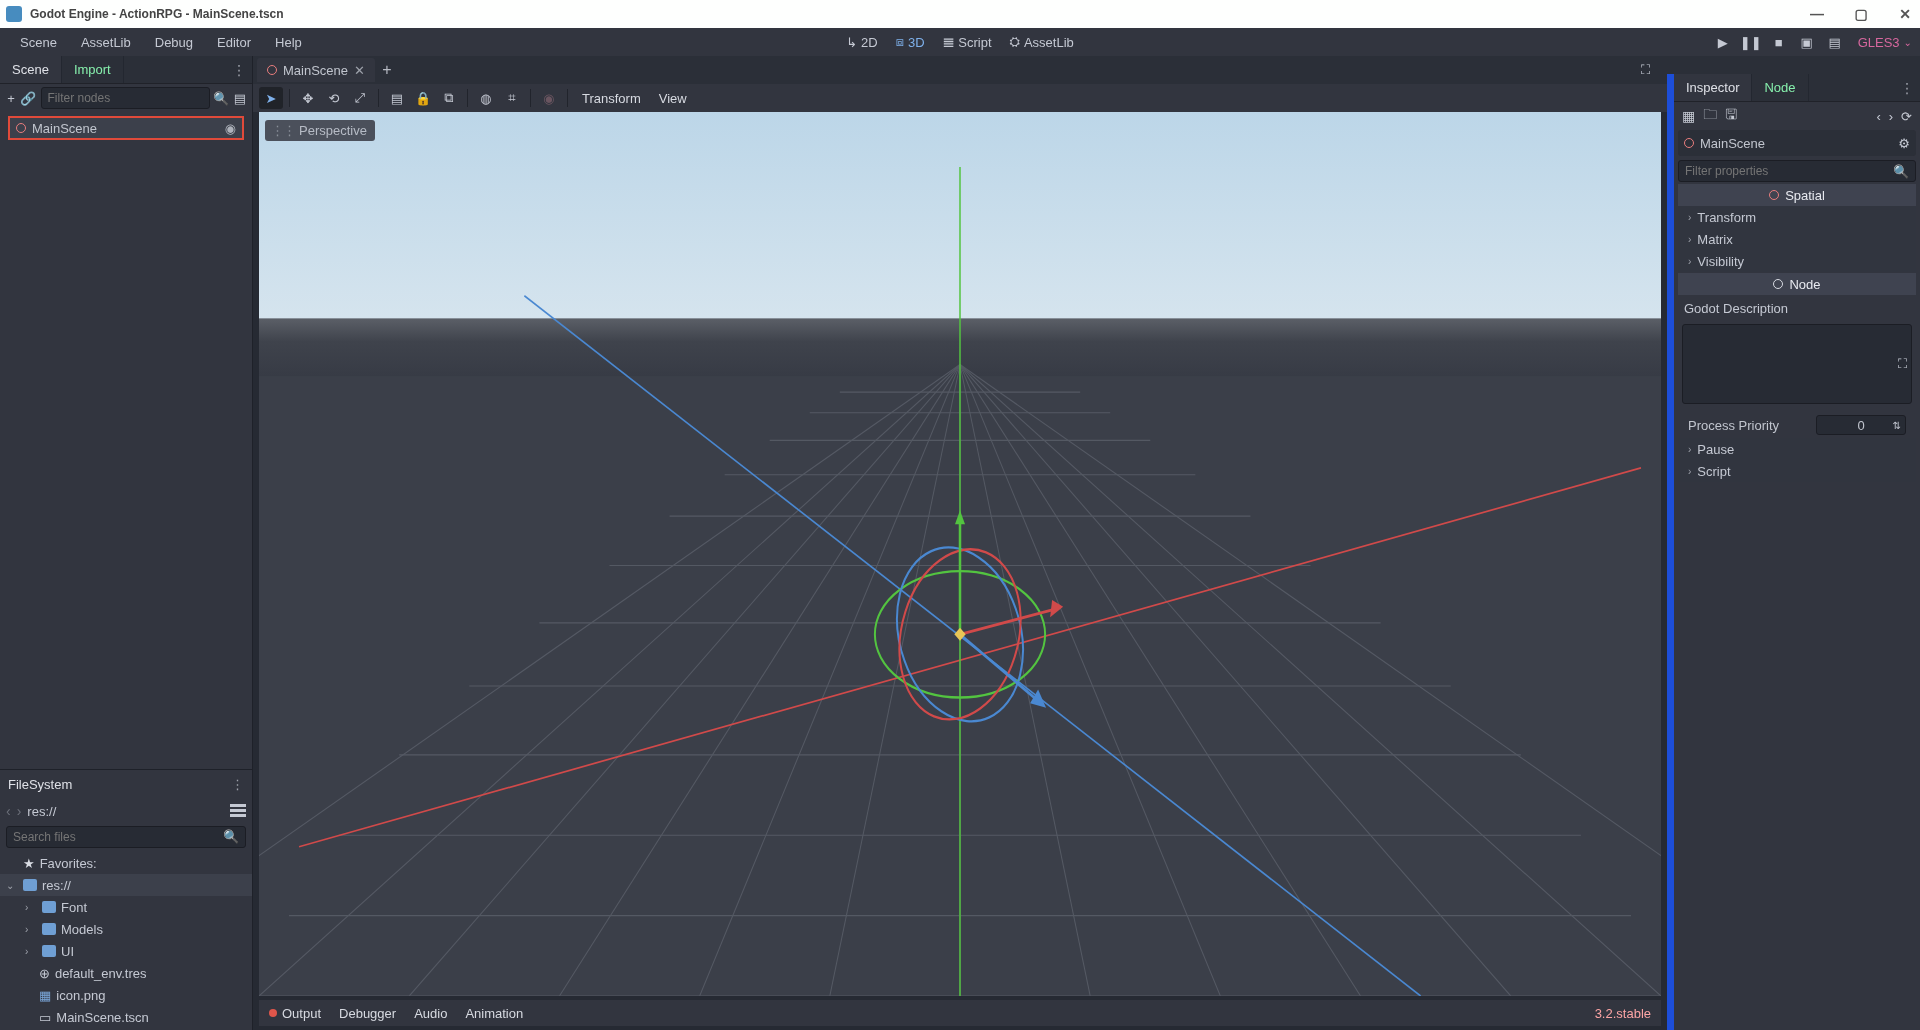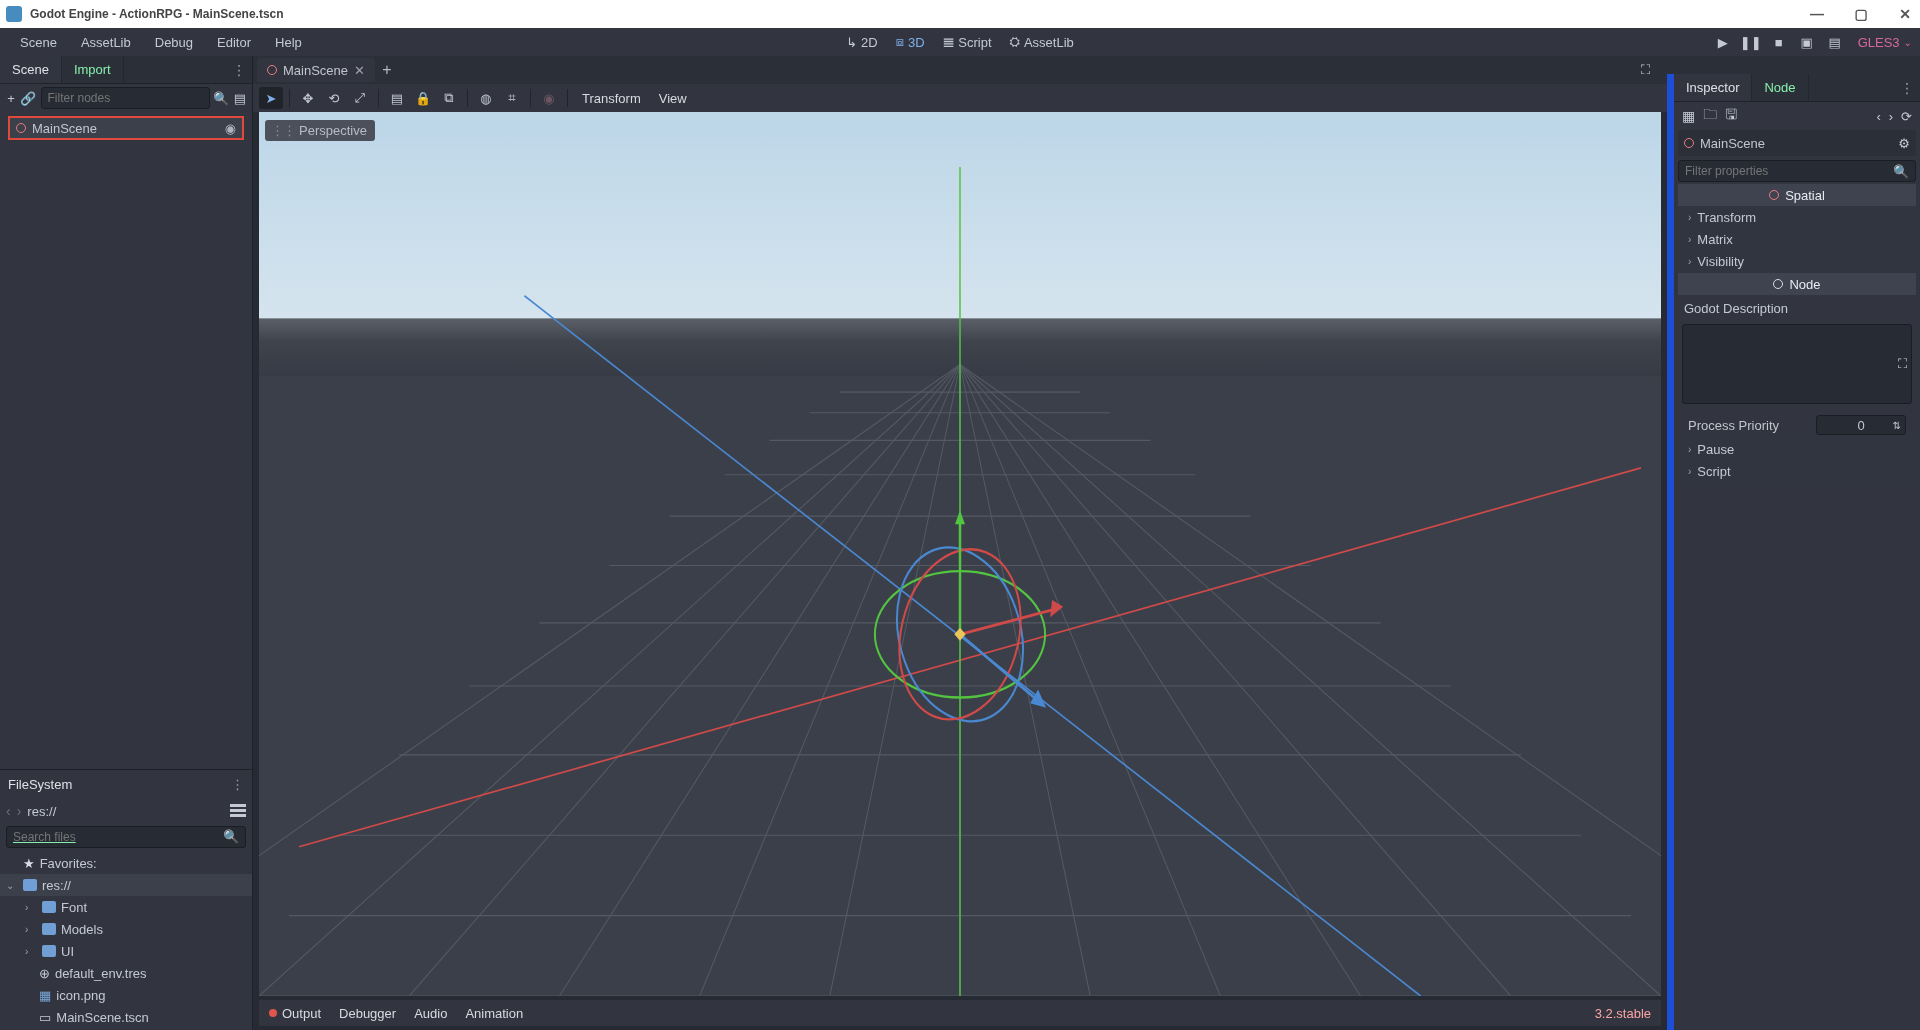--- a/index.html
+++ b/index.html
@@ -21,21 +21,21 @@
 .main-row { display: flex; height: calc(100% - 56px); }
 
 .left-col { width: 253px; display: flex; flex-direction: column; background: #32353f; border-right: 1px solid #1e2129; }
 .panel-tabs { height: 28px; display: flex; align-items: center; background: #2b2f38; border-bottom: 1px solid #202229; }
 .panel-tab { padding: 0 12px; height: 100%; display: flex; align-items: center; background: #32353f; border-right: 1px solid #232730; font-size: 13px; color: #dfe1e7; }
 .panel-tab.inactive { background: #2b2f38; color: #86efac; }
 .panel-tabs .dots { margin-left: auto; padding: 0 6px; color: #9ea2ab; font-size: 14px; }
 
 .scene-toolbar { height: 28px; display: flex; align-items: center; gap: 4px; padding: 0 6px; background: #32353f; }
 .tool-btn { width: 20px; height: 20px; display: flex; align-items: center; justify-content: center; color: #c5c9d3; font-size: 13px; }
-.filter-input { flex: 1; height: 22px; background: #272b34; border: 1px solid #1b1d24; border-radius: 3px; color: #86efac; padding: 0 6px; font-size: 12px; }
+.filter-input { flex: 1; height: 22px; background: #272b34; border: 1px solid #1b1d24; border-radius: 3px; color: #ec4899; padding: 0 6px; font-size: 12px; }
 
 .scene-tree { padding: 4px 8px; }
 .scene-node { height: 24px; display: flex; align-items: center; background: #3c404b; border: 2px solid #e04a3a; padding: 0 6px; gap: 6px; position: relative; }
 .node-icon { width: 10px; height: 10px; border: 1.5px solid #e87d7d; border-radius: 50%; }
 .scene-node .eye { margin-left: auto; color: #aeb2bb; font-size: 13px; }
 
 .filesystem-panel { margin-top: auto; border-top: 1px solid #1e2129; }
 .fs-header { height: 28px; display:flex; align-items:center; background:#32353f; padding:0 8px; color:#dfe1e7; }
 .fs-header .dots { margin-left:auto; color:#9ea2ab; }
 .fs-path-row { height: 26px; display:flex; align-items:center; gap:6px; padding:0 6px; }
@@ -181,21 +181,21 @@
         <span class="nav-ar">›</span>
         <span class="path">res://</span>
         <div class="layout-ic">
             <span></span>
             <span></span>
             <span></span>
           </div>
       </div>
       <div class="fs-search">
         <div style="position:relative;">
-          <input class="filter-input" style="width: 100%; text-decoration: underline;" placeholder="Search files">
+          <input class="filter-input" style="width: 100%;" placeholder="Search files">
           <span style="position:absolute; right:6px; top:3px; color:#9ea2ab;">🔍</span>
         </div>
       </div>
       <div class="fs-tree">
         <div class="fs-row">
           <span class="arr"></span>
             <span class="star">★</span>
           <span>Favorites:</span>
         </div>
         <div class="fs-row sel">

